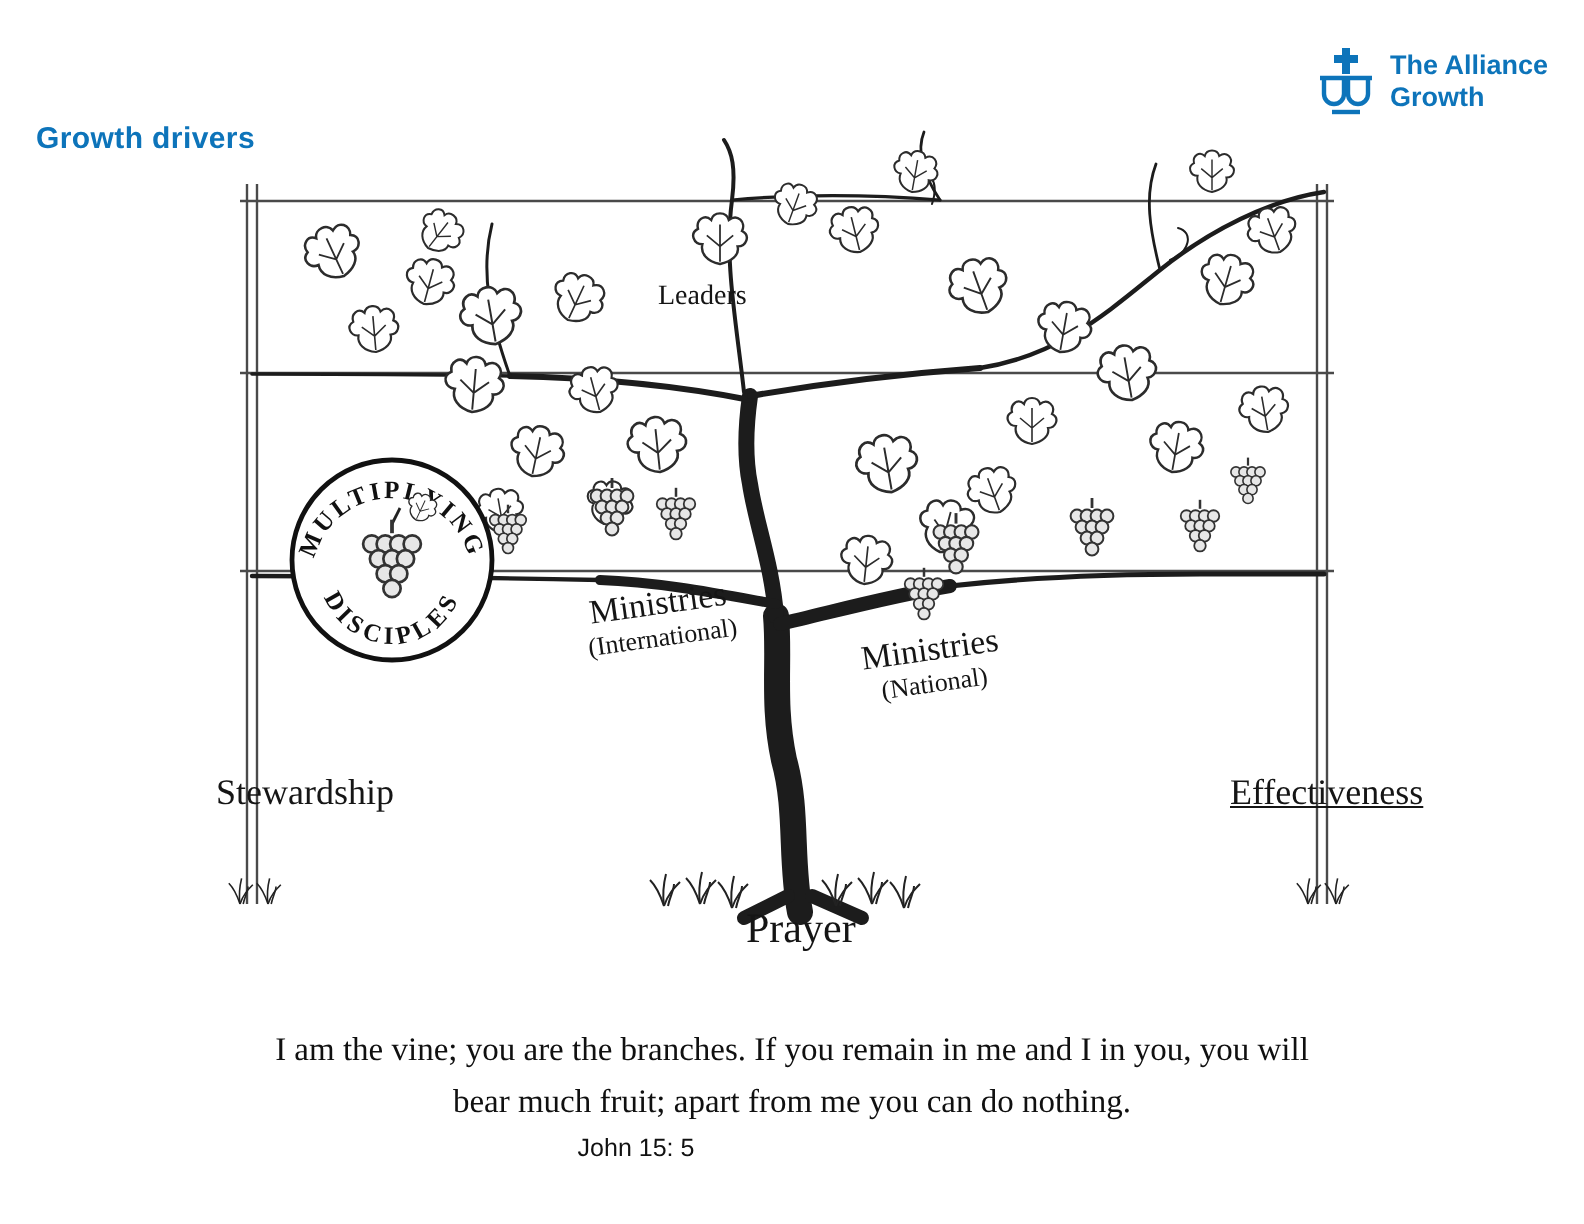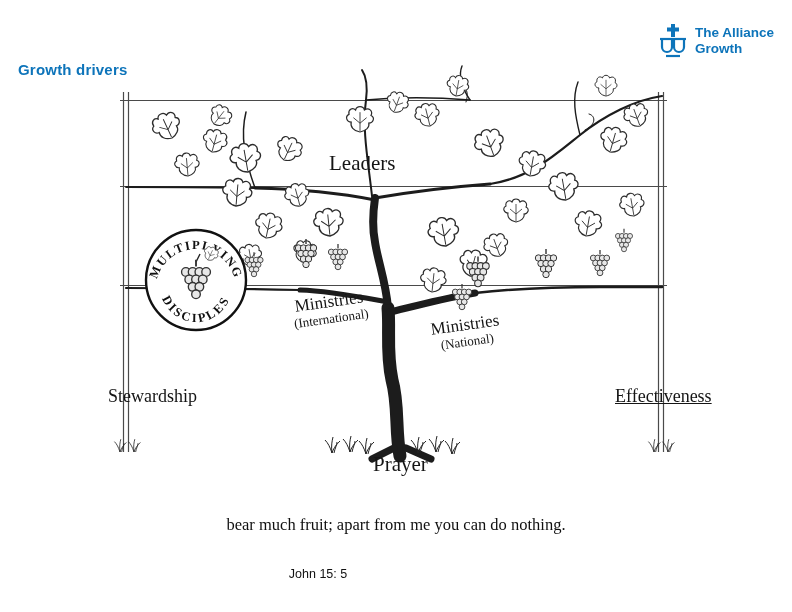--- a/index.html
+++ b/index.html
@@ -10,21 +10,21 @@
   
   .page-title{left:18px;top:27px;font-size:15px;font-weight:bold;letter-spacing:.2px;margin-top:34px;}
   .logo{top:24px;right:18px;display:flex;align-items:center;gap:7px;}
   .logo-text{line-height:1.15;font-weight:bold;font-size:13.5px;}
 
   
   svg.art{position:absolute;left:0;top:0;width:792px;height:612px;}
 
   
   .lbl{font-family:"Liberation Serif","DejaVu Serif",serif;color:#151515;white-space:nowrap;}
-  .leaders{left:329px;top:151px;font-size:21px;}
+  .leaders{left:329px;top:141px;font-size:14px;}
   .stewardship{left:88px;top:386px;font-size:18px;margin-left:20px;}
   .effectiveness{left:615px;top:386px;font-size:18px;text-decoration:underline;}
   .prayer{left:373px;top:452px;font-size:21px;}
   .ministries{text-align:center;line-height:1.1;}
   .ministries .m1{font-size:17px;}
   .ministries .m2{font-size:13px;}
   .min-intl{left:268px;top:293px;width:124px;transform:rotate(-8deg);}
   .min-natl{left:408px;top:316px;width:116px;transform:rotate(-8deg);}
 
   
@@ -202,15 +202,16 @@
   <div class="m2">(National)</div>
 </div>
 
 <div class="abs lbl stewardship">Stewardship</div>
 
 <div class="abs lbl effectiveness">Effectiveness</div>
 
 <div class="abs lbl prayer">Prayer</div>
 
 <div class="abs quote">
+  <div>I am the vine; you are the branches. If you remain in me and I in you, you will</div>
   <div>bear much fruit; apart from me you can do nothing.</div>
 </div>
 <div class="abs reference">John 15: 5</div>
 
 </body></html>

